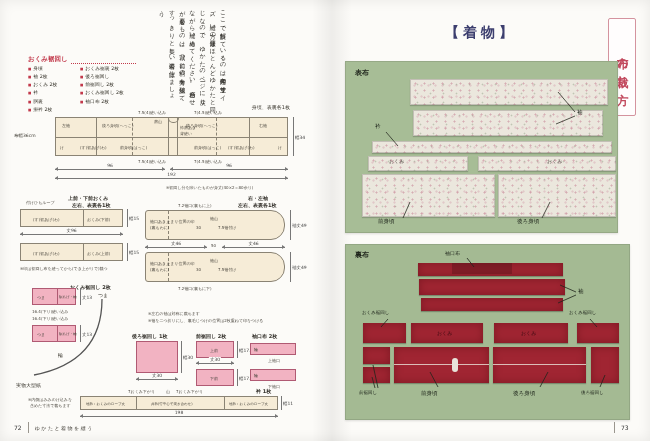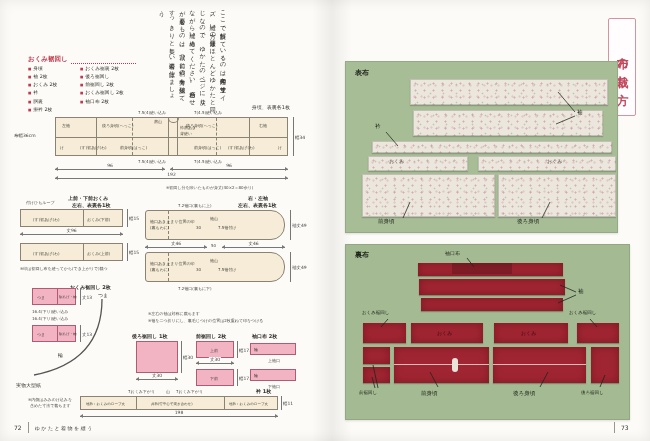--- a/index.html
+++ b/index.html
@@ -299,20 +299,21 @@
 
     <div class="footer" style="left:14px;">
       <span class="num">72</span>
       <span class="bar"></span>
       <span style="letter-spacing:1.5px;">ゆかたと着物を縫う</span>
     </div>
   </div>
 
   <div class="abs" style="left:325px;top:0;width:325px;height:441px;">
 
+    <div class="ptitle" style="left:71px;">【着物】</div>
     <div class="sidetab" style="left:283px;">布の裁ち方</div>
 
     <div class="panel" style="left:20px;top:61px;width:273px;height:172px;background:#a7bd96;">
       <span class="glbl" style="left:10px;top:7px;font-weight:bold;font-size:7px;">表布</span>
       <div class="floral" style="left:65px;top:18px;width:198px;height:26px;"></div>
       <div class="floral" style="left:68px;top:49px;width:190px;height:26px;"></div>
       <div class="floral" style="left:27px;top:80px;width:240px;height:12px;"></div>
       <div class="floral" style="left:23px;top:95px;width:100px;height:15px;"></div>
       <div class="floral" style="left:133px;top:95px;width:138px;height:15px;"></div>
       <div class="floral" style="left:17px;top:113px;width:133px;height:43px;"></div>

